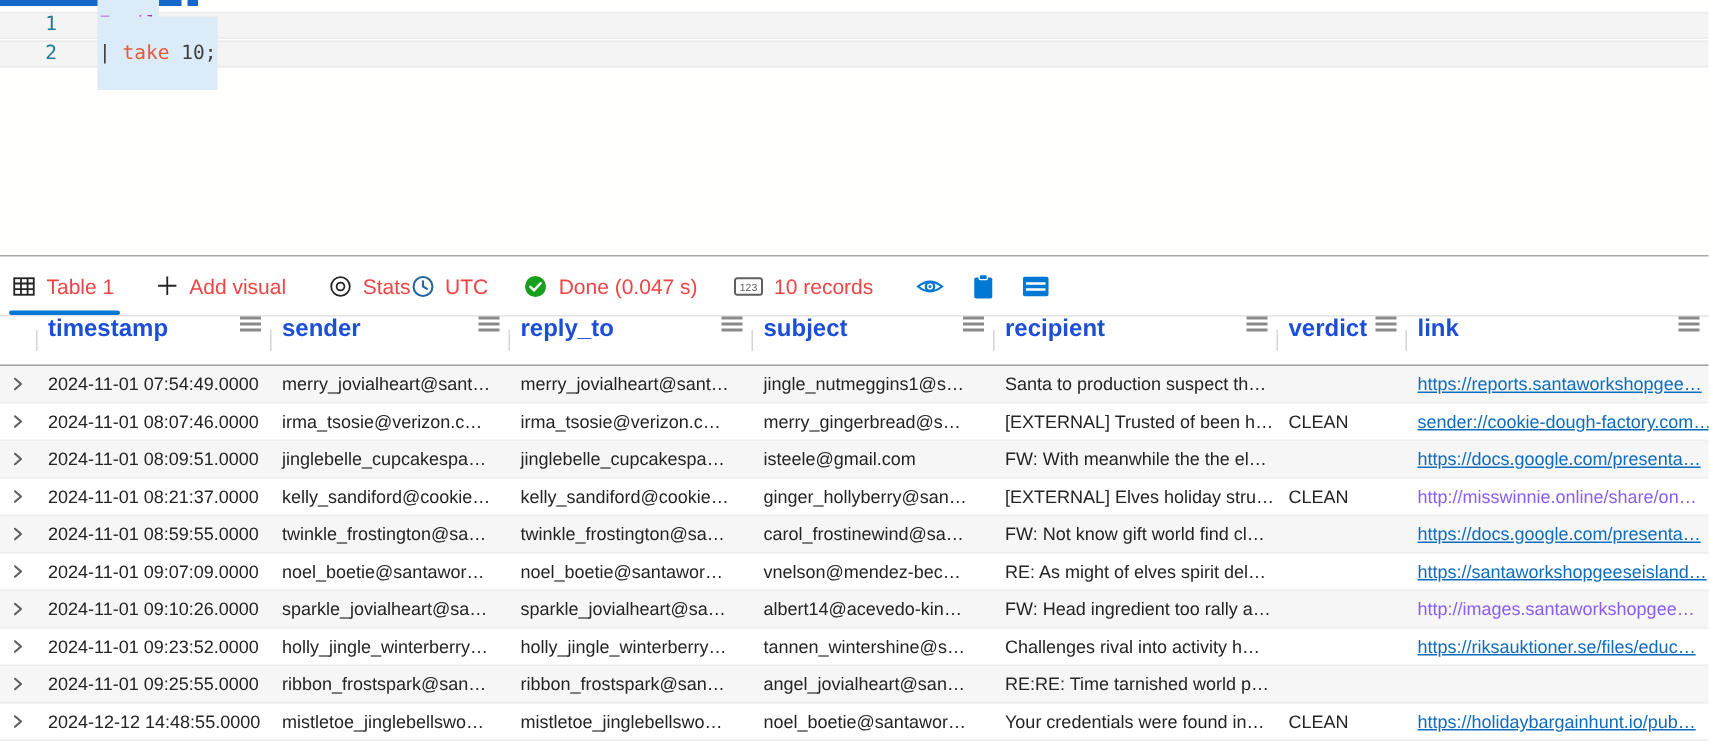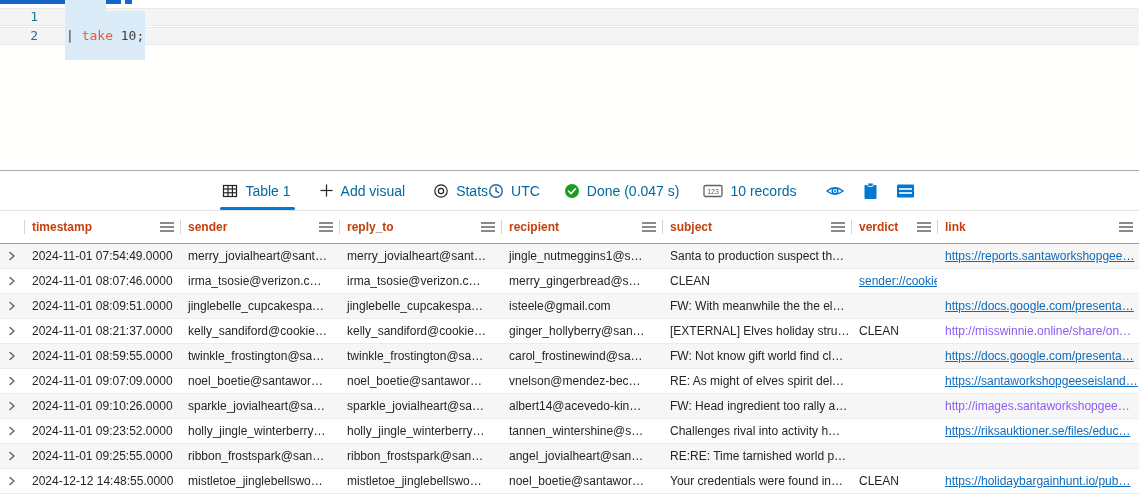--- a/index.html
+++ b/index.html
@@ -22,39 +22,39 @@
   .query-highlight { background:#dcebf8; padding:17px 1px; }
   .tok-table { color:#9b3bb4; }
   .tok-punct { color:#3b3b3b; }
   .tok-op    { color:#e8593f; }
   .tok-num   { color:#404040; }
 
   
   .results { position:absolute; top:170px; left:0; width:100%; height:328px;
              border-top:1px solid #a8a8a8; background:#fff; }
 
-  .toolbar { height:40px; display:flex; align-items:center; justify-content:center;
-             padding:0 10px 0 8px; border-bottom:1px solid #e3e3e3; color:#0369a1; font-size:14px; }
+  .toolbar { height:40px; display:flex; align-items:center; justify-content:flex-start;
+             padding:0 10px 0 8px; border-bottom:1px solid #e3e3e3; color:#ef4444; font-size:14px; }
   .tb-left, .tb-right { display:flex; align-items:center; height:100%; }
   .tb-left { gap:28px; }
   .tb-right { gap:24px; }
   .tb-item { display:flex; align-items:center; gap:7px; height:100%; position:relative; cursor:default; }
   .tb-item svg { flex:0 0 auto; }
   .tab-active::after { content:""; position:absolute; left:-2px; right:-4px; bottom:0;
                        height:3px; background:#0078d4; border-radius:2px; }
   .icon-cluster { display:flex; align-items:center; gap:18px; margin-left:4px; }
 
   
   .grid-header, .grid-row {
     display:grid;
     grid-template-columns:24px 156px 159px 162px 161px 189px 86px 1fr;
   }
   .grid-header { height:33px; border-bottom:1px solid #9e9e9e; align-items:center; }
-  .hcell { position:relative; height:100%; display:flex; align-items:center;
-           padding:0 6px 0 8px; font-size:12px; font-weight:700; color:#c2410c; }
+  .hcell { position:relative; height:100%; display:flex; align-items:flex-start;
+           padding:0 6px 0 8px; font-size:16px; font-weight:700; color:#1d4ed8; }
   .hcell .hlabel { flex:1 1 auto; overflow:hidden; white-space:nowrap; }
   .hcell:not(.no-sep)::before { content:""; position:absolute; left:0; top:9px; bottom:9px;
                                 width:1px; background:#d4d4d4; }
   .menu-icon { width:14px; height:10px; display:inline-block; flex:0 0 auto;
                border-top:2px solid #8a8a8a; border-bottom:2px solid #8a8a8a; position:relative; }
   .menu-icon::after { content:""; position:absolute; left:0; right:0; top:2px; height:2px; background:#8a8a8a; }
 
   .grid-body { }
   .grid-row { height:25px; border-bottom:1px solid #ececec; align-items:center; }
   .grid-row:nth-child(odd) { background:#f6f6f6; }
@@ -160,25 +160,25 @@
     </div>
     <div class="hcell">
       <span class="hlabel">sender</span>
       <span class="menu-icon"></span>
     </div>
     <div class="hcell">
       <span class="hlabel">reply_to</span>
       <span class="menu-icon"></span>
     </div>
     <div class="hcell">
+      <span class="hlabel">subject</span>
+      <span class="menu-icon"></span>
+    </div>
+    <div class="hcell">
       <span class="hlabel">recipient</span>
-      <span class="menu-icon"></span>
-    </div>
-    <div class="hcell">
-      <span class="hlabel">subject</span>
       <span class="menu-icon"></span>
     </div>
     <div class="hcell">
       <span class="hlabel">verdict</span>
       <span class="menu-icon"></span>
     </div>
     <div class="hcell">
       <span class="hlabel">link</span>
       <span class="menu-icon"></span>
     </div>
@@ -202,20 +202,21 @@
       <div class="grid-row">
     <div class="cell cell-expander">
       <svg width="12" height="12" viewBox="0 0 12 12">
         <polyline points="4,2.5 8,6 4,9.5" fill="none" stroke="#5f5f5f" stroke-width="1.4" stroke-linecap="round" stroke-linejoin="round"></polyline>
       </svg>
     </div>
     <div class="cell">2024-11-01 08:07:46.0000</div>
     <div class="cell">irma_tsosie@verizon.c…</div>
     <div class="cell">irma_tsosie@verizon.c…</div>
     <div class="cell">merry_gingerbread@s…</div>
+    <div class="cell">[EXTERNAL] Trusted of been h…</div>
     <div class="cell">CLEAN</div>
     <div class="cell"><span class="link-anchor">sender://cookie-dough-factory.com…</span></div>
   </div>
       <div class="grid-row">
     <div class="cell cell-expander">
       <svg width="12" height="12" viewBox="0 0 12 12">
         <polyline points="4,2.5 8,6 4,9.5" fill="none" stroke="#5f5f5f" stroke-width="1.4" stroke-linecap="round" stroke-linejoin="round"></polyline>
       </svg>
     </div>
     <div class="cell">2024-11-01 08:09:51.0000</div>

